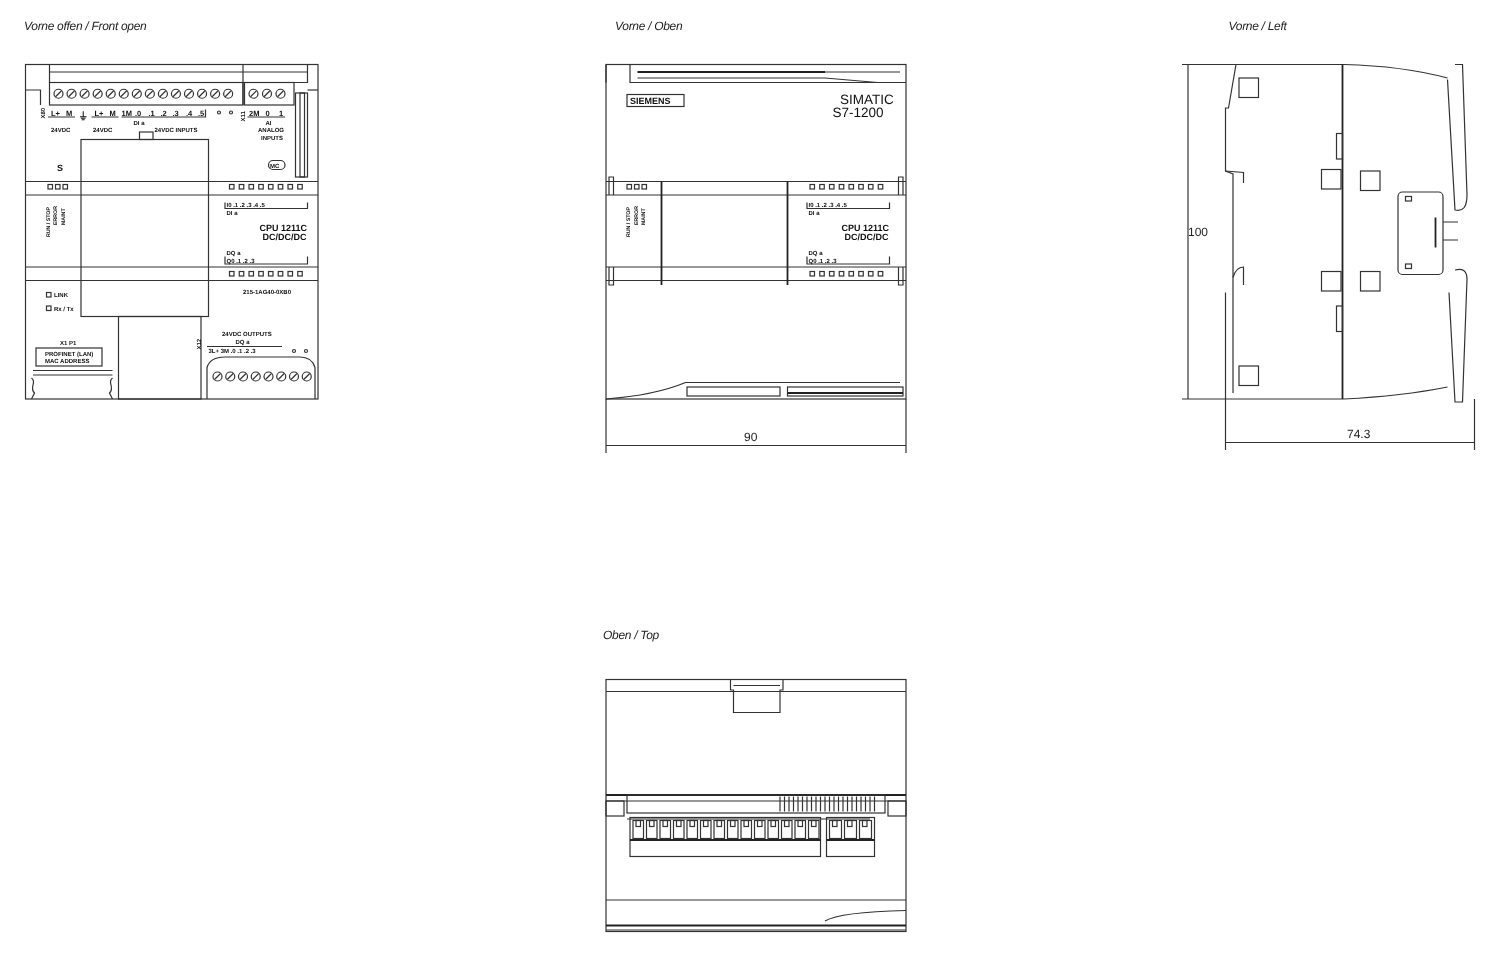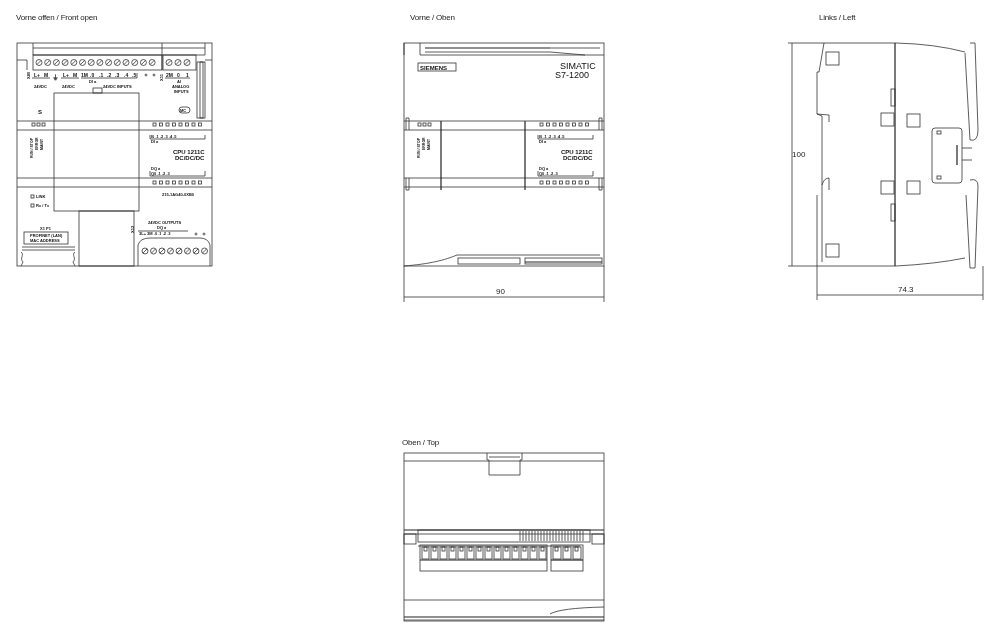--- a/index.html
+++ b/index.html
@@ -1,31 +1,31 @@
 <!DOCTYPE html>
 <html><head>
 <meta charset="utf-8">
 <style>
   html, body { margin:0; padding:0; background:#fff; }
   body { width:1000px; height:639px; position:relative; overflow:hidden; font-family:"Liberation Sans", sans-serif; }
-  .view-title { position:absolute; font-size:8px; color:#222; letter-spacing:-0.2px; }
+  .view-title { position:absolute; font-size:8px; color:#222; letter-spacing:-0.2px;font-style:italic; }
   svg { position:absolute; left:0; top:0; }
   .ln { stroke:#333; fill:none; stroke-width:0.8; }
   .lnb { stroke:#222; fill:none; stroke-width:1.2; }
   .tx { font-family:"Liberation Sans", sans-serif; fill:#111; font-weight:bold; }
   .txn { font-family:"Liberation Sans", sans-serif; fill:#111; }
   .dim { font-family:"Liberation Sans", sans-serif; fill:#222; font-size:8px; }
 </style>
 </head>
 <body>
 
 <div class="view-title" style="left:16px;top:13px;">Vorne offen / Front open</div>
 <div class="view-title" style="left:410px;top:13px;">Vorne / Oben</div>
-<div class="view-title" style="left:819px;top:13px;">Links / Left</div>
-<div class="view-title" style="left:402px;top:438px;">Oben / Top</div>
+<div class="view-title" style="left:819px;top:13px;">Vorne / Left</div>
+<div class="view-title" style="left:402px;top:419px;">Oben / Top</div>
 
 <svg width="1000" height="639" viewBox="0 0 1000 639">
 
   <g>
 
     <rect x="17" y="43" width="195" height="223" class="ln"></rect>
 
     <path d="M33,43 L33,55 L205,55 L205,43" class="ln"></path>
     <line x1="33" y1="48" x2="205" y2="48" class="ln"></line>
     <line x1="162" y1="43" x2="162" y2="70" class="ln"></line>

